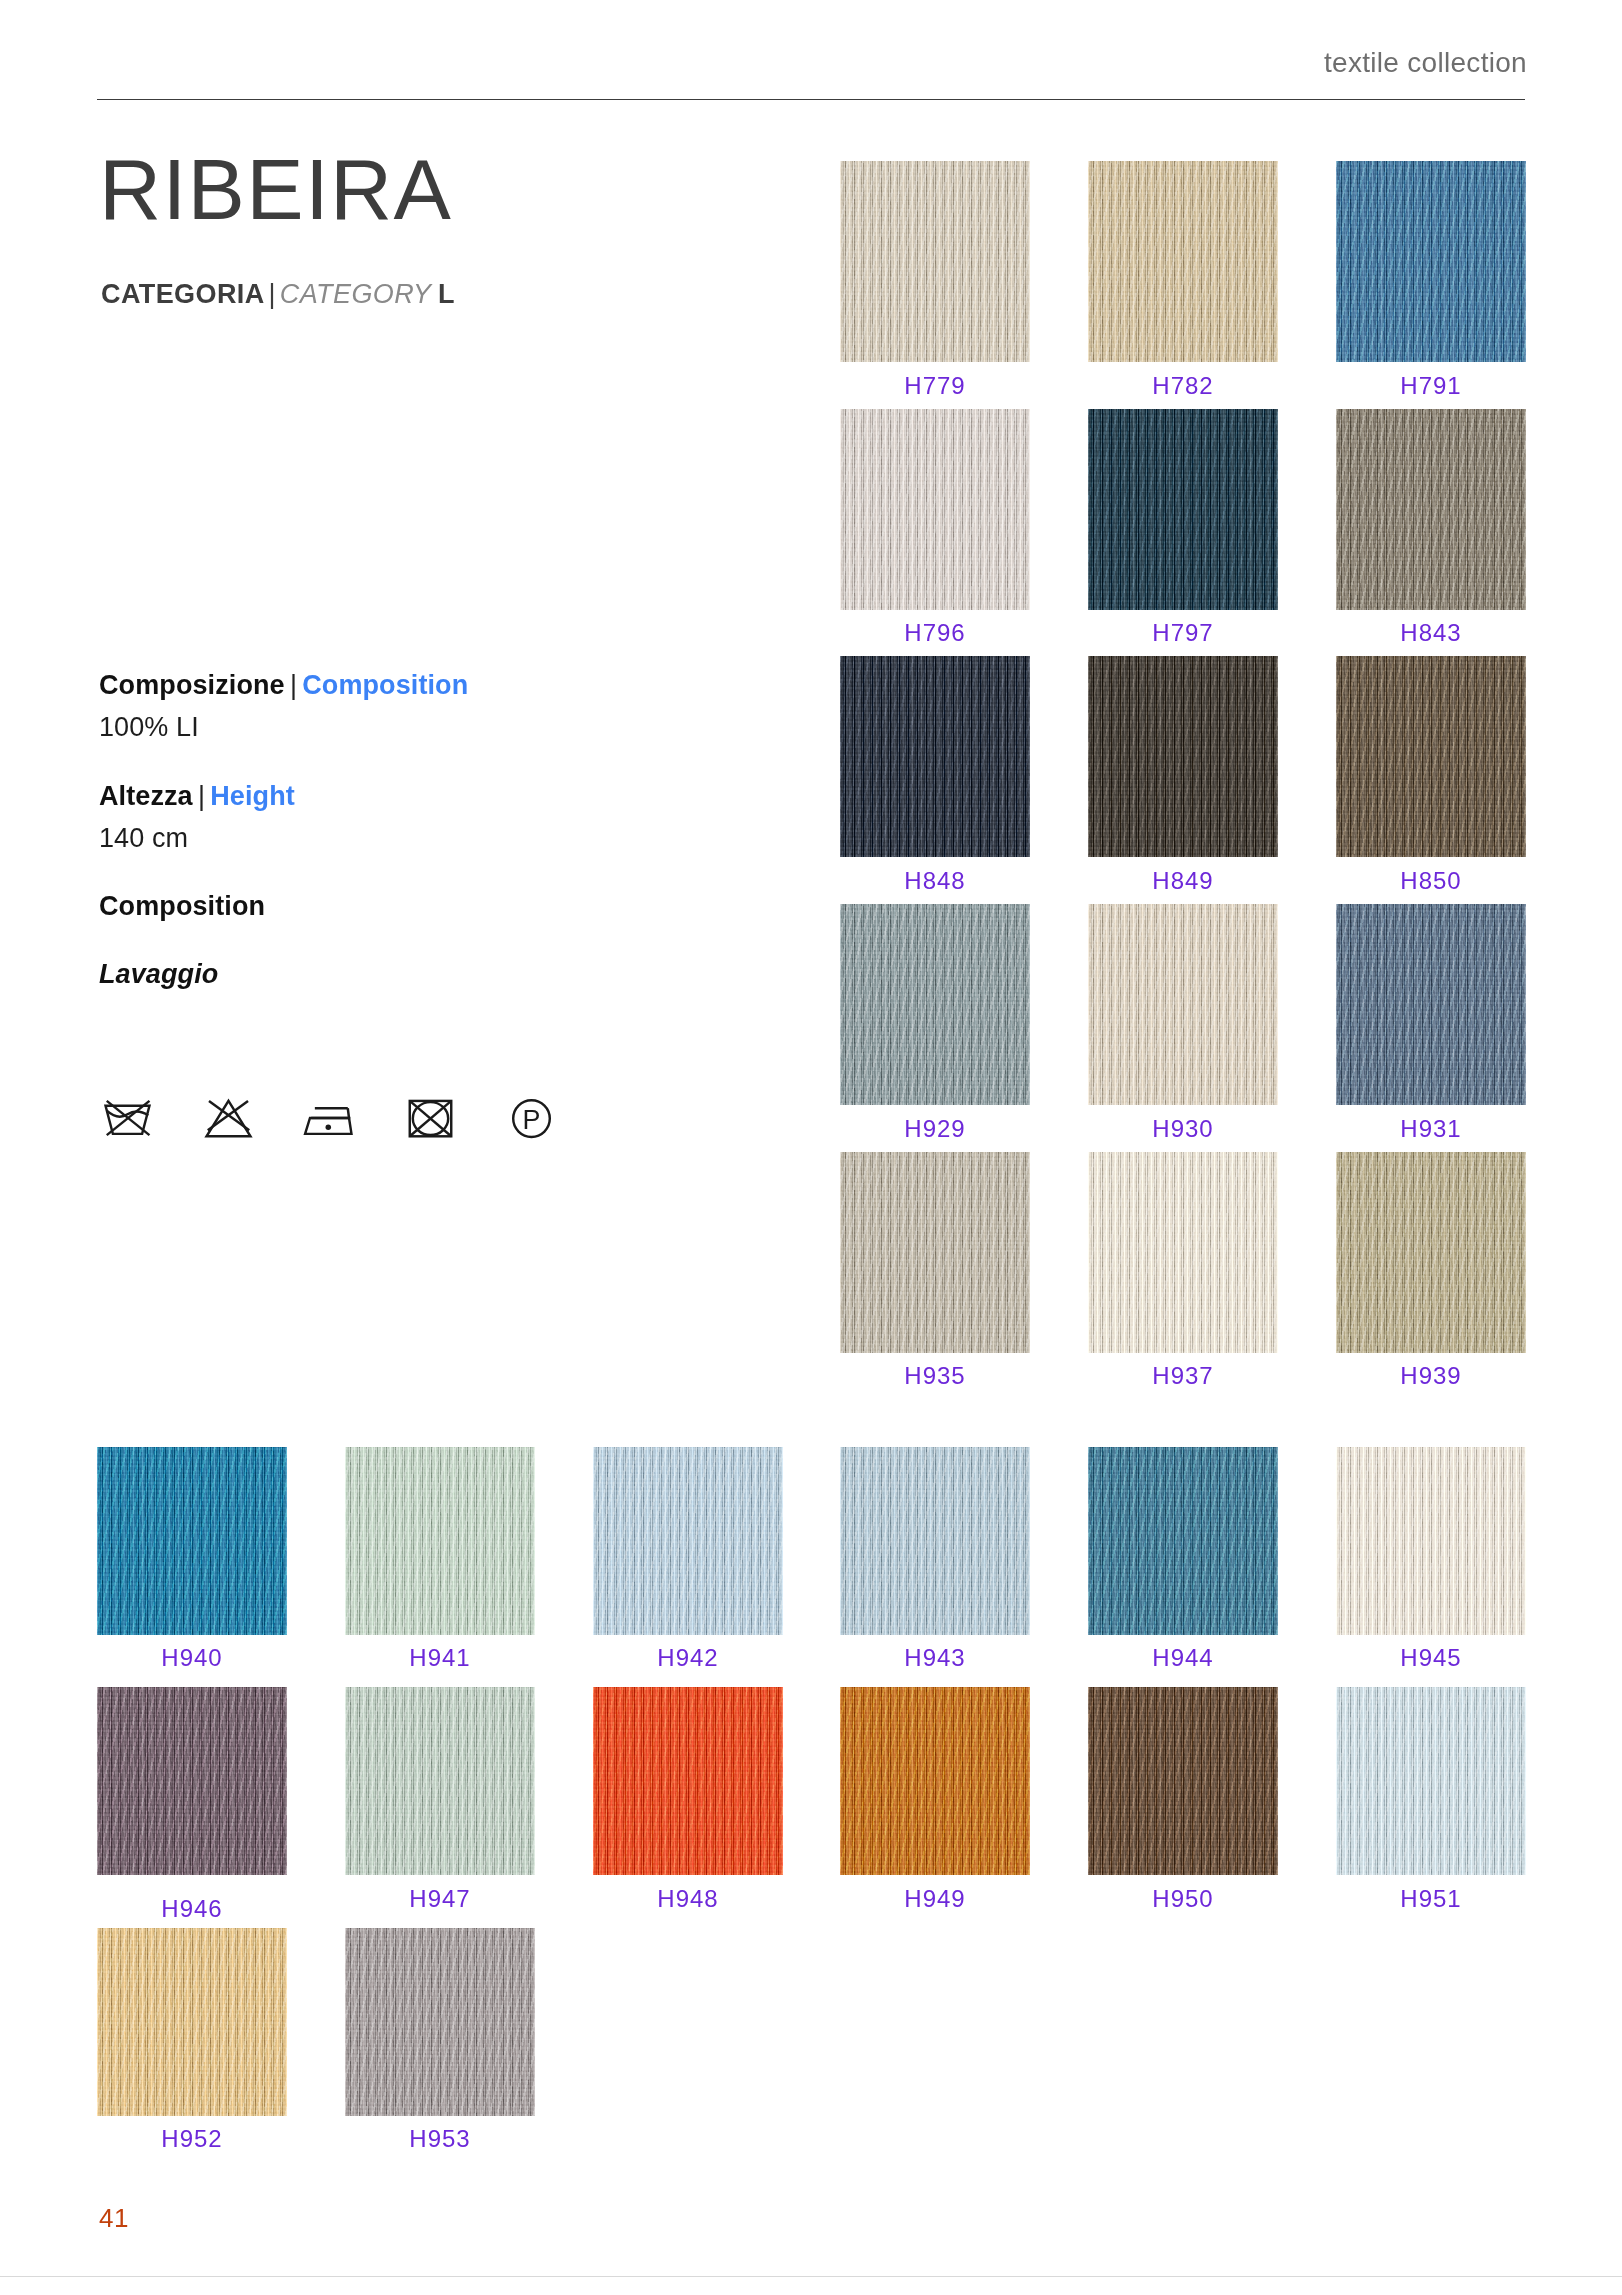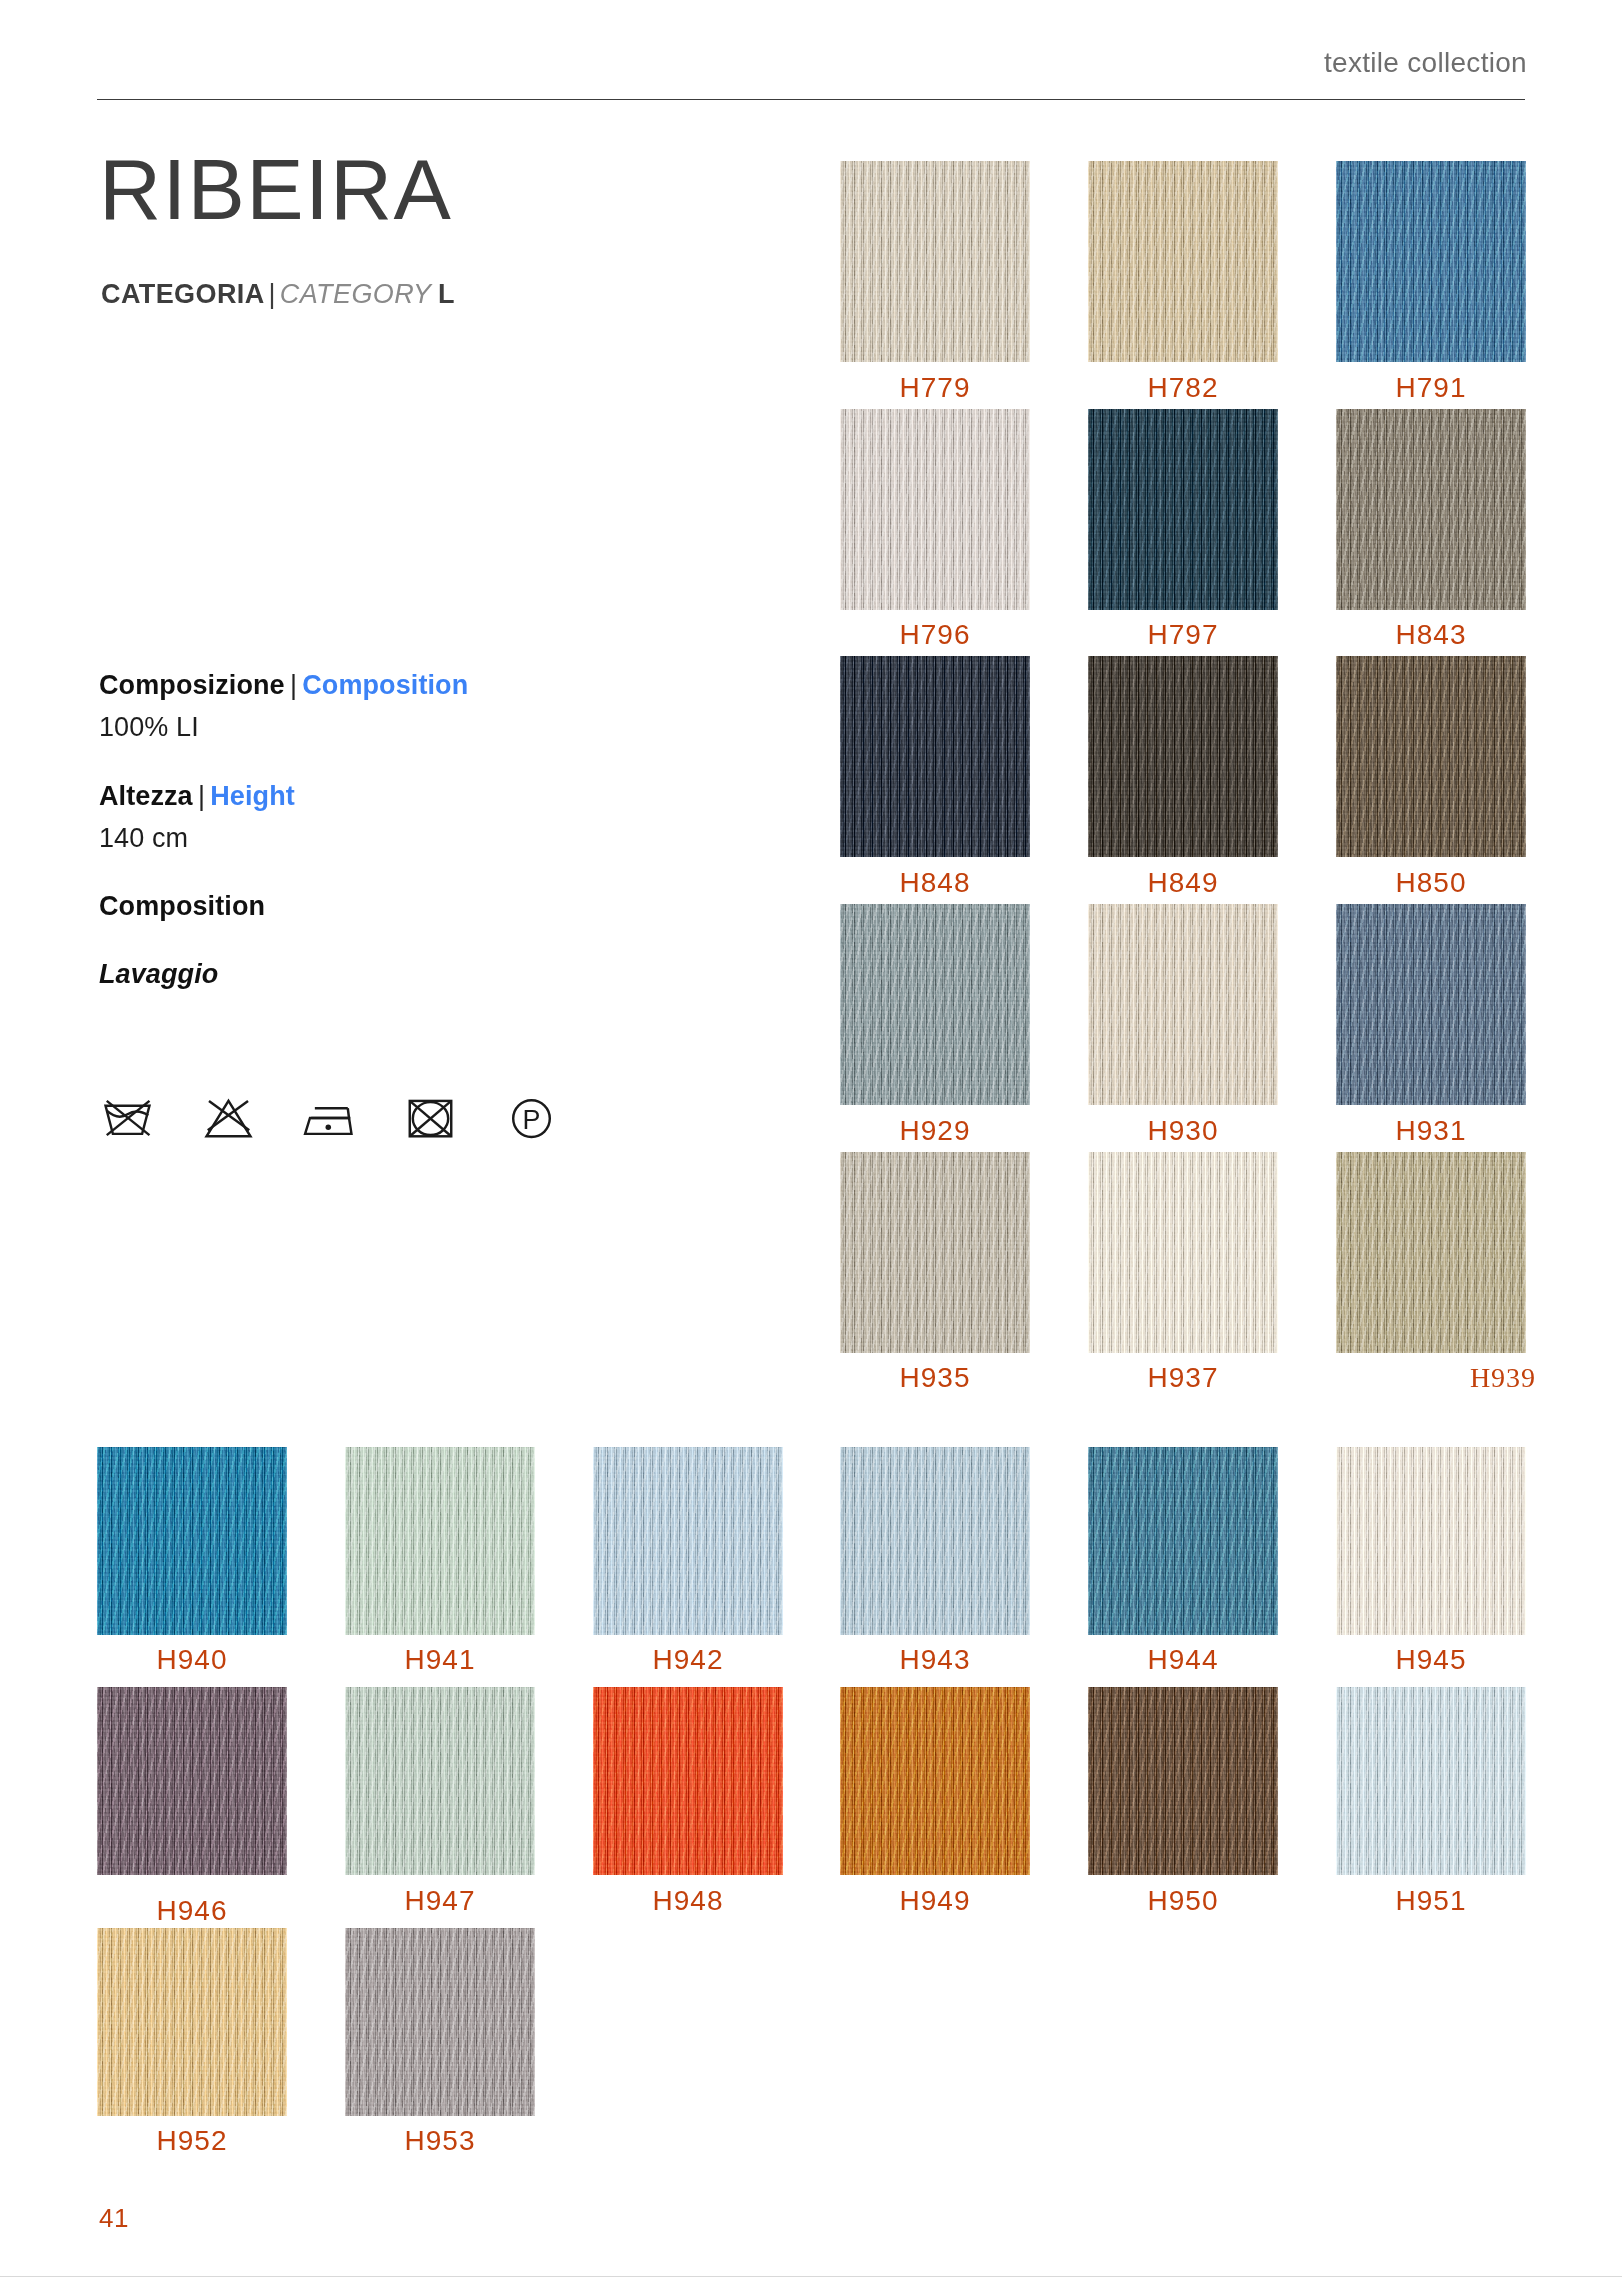--- a/index.html
+++ b/index.html
@@ -77,22 +77,22 @@
   }
   .swatch .chip .slub{
     position:absolute; inset:0;
     background-image:
       repeating-linear-gradient(104deg, rgba(255,255,255,.30) 0 1.9px, rgba(0,0,0,0) 1.9px 7.1px),
       repeating-linear-gradient(76deg, rgba(0,0,0,.16) 0 1.3px, rgba(0,0,0,0) 1.3px 5.8px);
     mix-blend-mode:overlay; opacity:.85;
   }
   .swatch-label {
     position:absolute; width:100%; text-align:center;
-    font-size:28px; font-weight:300; letter-spacing:1px;
-    color:#c2410c; white-space:nowrap;
+    font-size:24px; font-weight:300; letter-spacing:1px;
+    color:#6d28d9; white-space:nowrap;
   }
 
   
   .page-number {
     position:absolute; left:99px; top:2203px;
     font-size:26px; font-weight:300; color:#c2410c; letter-spacing:0.6px;
   }
   .footer-rule {
     position:absolute; left:0; top:2276px; width:1623px; height:1.3px;
     background:#d9d9d9;
@@ -257,21 +257,21 @@
         <div class="chip" style="background: repeating-linear-gradient(90deg, rgb(255, 253, 240) 0px, rgb(255, 253, 240) 1.3px, rgb(234, 227, 214) 1.3px, rgb(234, 227, 214) 2.6px, rgb(204, 197, 184) 2.6px, rgb(204, 197, 184) 3.9px, rgb(242, 235, 222) 3.9px, rgb(242, 235, 222) 5.2px, rgb(182, 175, 162) 5.2px, rgb(182, 175, 162) 6.5px, rgb(234, 227, 214) 6.5px, rgb(234, 227, 214) 9px) 0% 0% / 9px 6.5px, repeating-linear-gradient(0deg, rgb(242, 235, 222) 0px, rgb(242, 235, 222) 1.3px, rgb(204, 197, 184) 1.3px, rgb(204, 197, 184) 2.6px, rgb(255, 253, 240) 2.6px, rgb(255, 253, 240) 3.9px, rgb(234, 227, 214) 3.9px, rgb(234, 227, 214) 6.5px) 0% 0% / 9px 6.5px,  0% 0% / auto rgb(234, 227, 214);">
           <div class="slub"></div>
         </div>
       </div>
       <div class="swatch-label" style="left: 1088px; top: 1362px; width: 190px;">H937</div>
       <div class="swatch" style="left: 1336px; top: 1152px; width: 190px; height: 201px;">
         <div class="chip" style="background: repeating-linear-gradient(90deg, rgb(214, 204, 174) 0px, rgb(214, 204, 174) 1.3px, rgb(188, 178, 148) 1.3px, rgb(188, 178, 148) 2.6px, rgb(158, 148, 118) 2.6px, rgb(158, 148, 118) 3.9px, rgb(196, 186, 156) 3.9px, rgb(196, 186, 156) 5.2px, rgb(136, 126, 96) 5.2px, rgb(136, 126, 96) 6.5px, rgb(188, 178, 148) 6.5px, rgb(188, 178, 148) 9px) 0% 0% / 9px 6.5px, repeating-linear-gradient(0deg, rgb(196, 186, 156) 0px, rgb(196, 186, 156) 1.3px, rgb(158, 148, 118) 1.3px, rgb(158, 148, 118) 2.6px, rgb(214, 204, 174) 2.6px, rgb(214, 204, 174) 3.9px, rgb(188, 178, 148) 3.9px, rgb(188, 178, 148) 6.5px) 0% 0% / 9px 6.5px,  0% 0% / auto rgb(188, 178, 148);">
           <div class="slub"></div>
         </div>
       </div>
-      <div class="swatch-label" style="left: 1408px; top: 1362px; width: 190px; font-family: Liberation Serif, serif;">H939</div>
+      <div class="swatch-label" style="left: 1336px; top: 1362px; width: 190px;">H939</div>
     </div>
   <div id="grid-bottom-host">
       <div class="swatch" style="left: 97px; top: 1447px; width: 190px; height: 188px;">
         <div class="chip" style="background: repeating-linear-gradient(90deg, rgb(69, 155, 195) 0px, rgb(69, 155, 195) 1.3px, rgb(43, 129, 169) 1.3px, rgb(43, 129, 169) 2.6px, rgb(13, 99, 139) 2.6px, rgb(13, 99, 139) 3.9px, rgb(51, 137, 177) 3.9px, rgb(51, 137, 177) 5.2px, rgb(0, 77, 117) 5.2px, rgb(0, 77, 117) 6.5px, rgb(43, 129, 169) 6.5px, rgb(43, 129, 169) 9px) 0% 0% / 9px 6.5px, repeating-linear-gradient(0deg, rgb(51, 137, 177) 0px, rgb(51, 137, 177) 1.3px, rgb(13, 99, 139) 1.3px, rgb(13, 99, 139) 2.6px, rgb(69, 155, 195) 2.6px, rgb(69, 155, 195) 3.9px, rgb(43, 129, 169) 3.9px, rgb(43, 129, 169) 6.5px) 0% 0% / 9px 6.5px,  0% 0% / auto rgb(43, 129, 169);">
           <div class="slub"></div>
         </div>
       </div>
       <div class="swatch-label" style="left: 97px; top: 1644px; width: 190px;">H940</div>
       <div class="swatch" style="left: 345px; top: 1447px; width: 190px; height: 188px;">
         <div class="chip" style="background: repeating-linear-gradient(90deg, rgb(224, 240, 226) 0px, rgb(224, 240, 226) 1.3px, rgb(198, 214, 200) 1.3px, rgb(198, 214, 200) 2.6px, rgb(168, 184, 170) 2.6px, rgb(168, 184, 170) 3.9px, rgb(206, 222, 208) 3.9px, rgb(206, 222, 208) 5.2px, rgb(146, 162, 148) 5.2px, rgb(146, 162, 148) 6.5px, rgb(198, 214, 200) 6.5px, rgb(198, 214, 200) 9px) 0% 0% / 9px 6.5px, repeating-linear-gradient(0deg, rgb(206, 222, 208) 0px, rgb(206, 222, 208) 1.3px, rgb(168, 184, 170) 1.3px, rgb(168, 184, 170) 2.6px, rgb(224, 240, 226) 2.6px, rgb(224, 240, 226) 3.9px, rgb(198, 214, 200) 3.9px, rgb(198, 214, 200) 6.5px) 0% 0% / 9px 6.5px,  0% 0% / auto rgb(198, 214, 200);">

